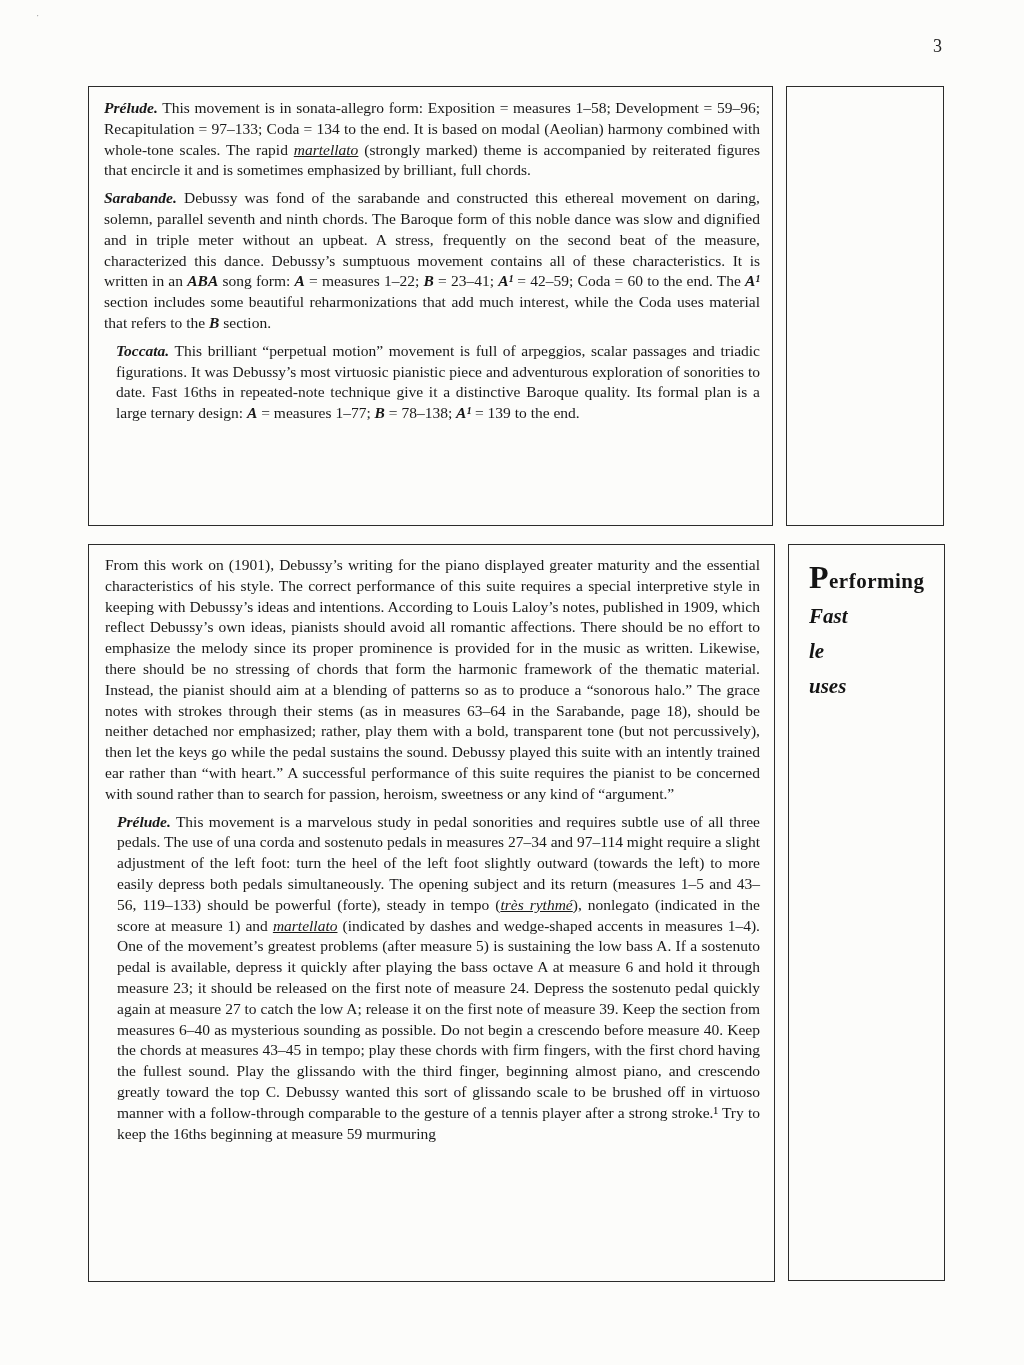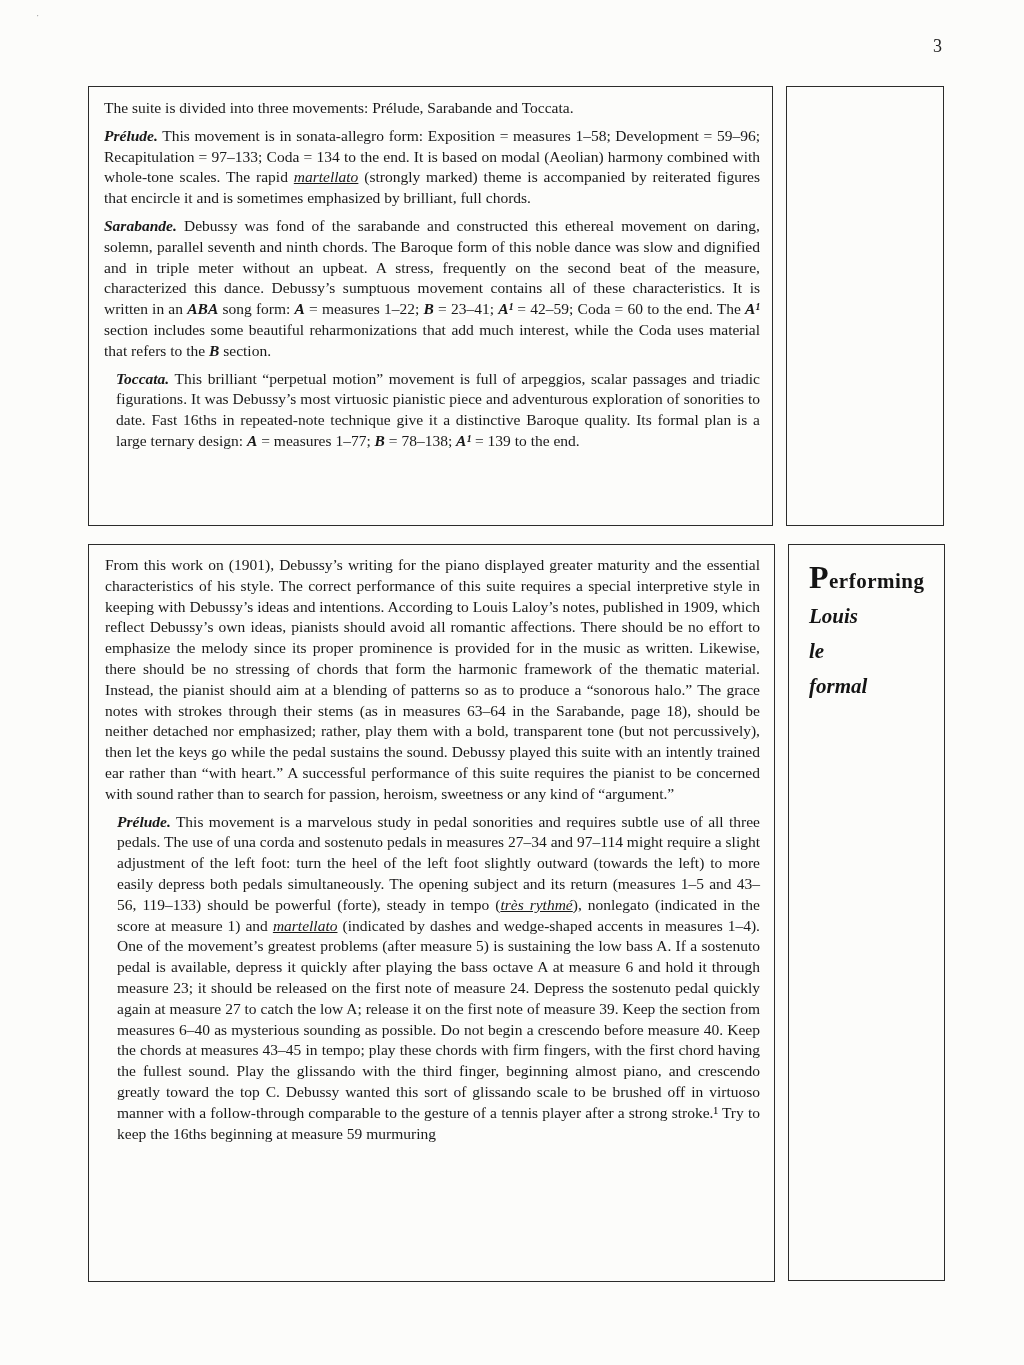--- a/index.html
+++ b/index.html
@@ -104,38 +104,37 @@
 <body>
 
 <div class="page">
 
   <span class="scan-mark">·</span>
 
   <div class="page-number">3</div>
 
   <section class="box box-main-top">
     <div class="box-text">
-        <p class="para"><span>The suite is divided into three movements: Prélude, Sarabande and Toccata.</span></p>
         <p class="para"><span class="run-b">Prélude.</span><span> This movement is in sonata-allegro form: Exposition = measures 1–58; Development = 59–96; Recapitulation = 97–133; Coda = 134 to the end. It is based on modal (Aeolian) harmony combined with whole-tone scales. The rapid </span><span class="run-i">martellato</span><span> (strongly marked) theme is accompanied by reiterated figures that encircle it and is sometimes emphasized by brilliant, full chords.</span></p>
         <p class="para"><span class="run-b">Sarabande.</span><span> Debussy was fond of the sarabande and constructed this ethereal movement on daring, solemn, parallel seventh and ninth chords. The Baroque form of this noble dance was slow and dignified and in triple meter without an upbeat. A stress, frequently on the second beat of the measure, characterized this dance. Debussy’s sumptuous movement contains all of these characteristics. It is written in an </span><span class="run-b">ABA</span><span> song form: </span><span class="run-b">A</span><span> = measures 1–22; </span><span class="run-b">B</span><span> = 23–41; </span><span class="run-b">A¹</span><span> = 42–59; Coda = 60 to the end. The </span><span class="run-b">A¹</span><span> section includes some beautiful reharmonizations that add much interest, while the Coda uses material that refers to the </span><span class="run-b">B</span><span> section.</span></p>
         <p class="para"><span class="run-b">Toccata.</span><span> This brilliant “perpetual motion” movement is full of arpeggios, scalar passages and triadic figurations. It was Debussy’s most virtuosic pianistic piece and adventurous exploration of sonorities to date. Fast 16ths in repeated-note technique give it a distinctive Baroque quality. Its formal plan is a large ternary design: </span><span class="run-b">A</span><span> = measures 1–77; </span><span class="run-b">B</span><span> = 78–138; </span><span class="run-b">A¹</span><span> = 139 to the end.</span></p>
       </div>
   </section>
 
   <section class="box box-side-top"></section>
 
   <section class="box box-main-bottom">
     <div class="box-text">
         <p class="para"><span>From this work on (1901), Debussy’s writing for the piano displayed greater maturity and the essential characteristics of his style. The correct performance of this suite requires a special interpretive style in keeping with Debussy’s ideas and intentions. According to Louis Laloy’s notes, published in 1909, which reflect Debussy’s own ideas, pianists should avoid all romantic affections. There should be no effort to emphasize the melody since its proper prominence is provided for in the music as written. Likewise, there should be no stressing of chords that form the harmonic framework of the thematic material. Instead, the pianist should aim at a blending of patterns so as to produce a “sonorous halo.” The grace notes with strokes through their stems (as in measures 63–64 in the Sarabande, page 18), should be neither detached nor emphasized; rather, play them with a bold, transparent tone (but not percussively), then let the keys go while the pedal sustains the sound. Debussy played this suite with an intently trained ear rather than “with heart.” A successful performance of this suite requires the pianist to be concerned with sound rather than to search for passion, heroism, sweetness or any kind of “argument.”</span></p>
         <p class="para"><span class="run-b">Prélude.</span><span> This movement is a marvelous study in pedal sonorities and requires subtle use of all three pedals. The use of una corda and sostenuto pedals in measures 27–34 and 97–114 might require a slight adjustment of the left foot: turn the heel of the left foot slightly outward (towards the left) to more easily depress both pedals simultaneously. The opening subject and its return (measures 1–5 and 43–56, 119–133) should be powerful (forte), steady in tempo (</span><span class="run-i">très rythmé</span><span>), nonlegato (indicated in the score at measure 1) and </span><span class="run-i">martellato</span><span> (indicated by dashes and wedge-shaped accents in measures 1–4). One of the movement’s greatest problems (after measure 5) is sustaining the low bass A. If a sostenuto pedal is available, depress it quickly after playing the bass octave A at measure 6 and hold it through measure 23; it should be released on the first note of measure 24. Depress the sostenuto pedal quickly again at measure 27 to catch the low A; release it on the first note of measure 39. Keep the section from measures 6–40 as mysterious sounding as possible. Do not begin a crescendo before measure 40. Keep the chords at measures 43–45 in tempo; play these chords with firm fingers, with the first chord having the fullest sound. Play the glissando with the third finger, beginning almost piano, and crescendo greatly toward the top C. Debussy wanted this sort of glissando scale to be brushed off in virtuoso manner with a follow-through comparable to the gesture of a tennis player after a strong stroke.¹ Try to keep the 16ths beginning at measure 59 murmuring</span></p>
       </div>
   </section>
 
   <section class="box box-side-bottom">
     <div class="sidebar-title">
       <span class="initial">P</span><span>erforming</span>
     </div>
-    <div class="sidebar-line">Louis</div>
+    <div class="sidebar-line">Fast</div>
     <div class="sidebar-line">le</div>
-    <div class="sidebar-line">formal</div>
+    <div class="sidebar-line">uses</div>
   </section>
 
 </div>
 
 </body></html>

